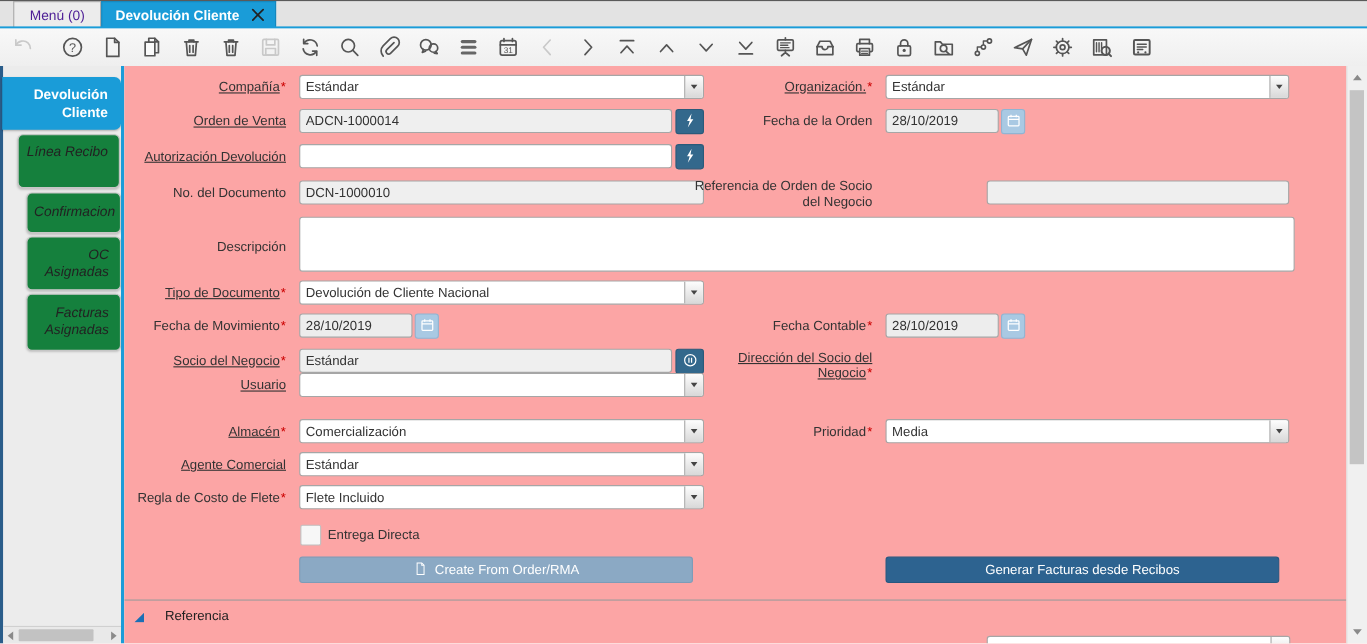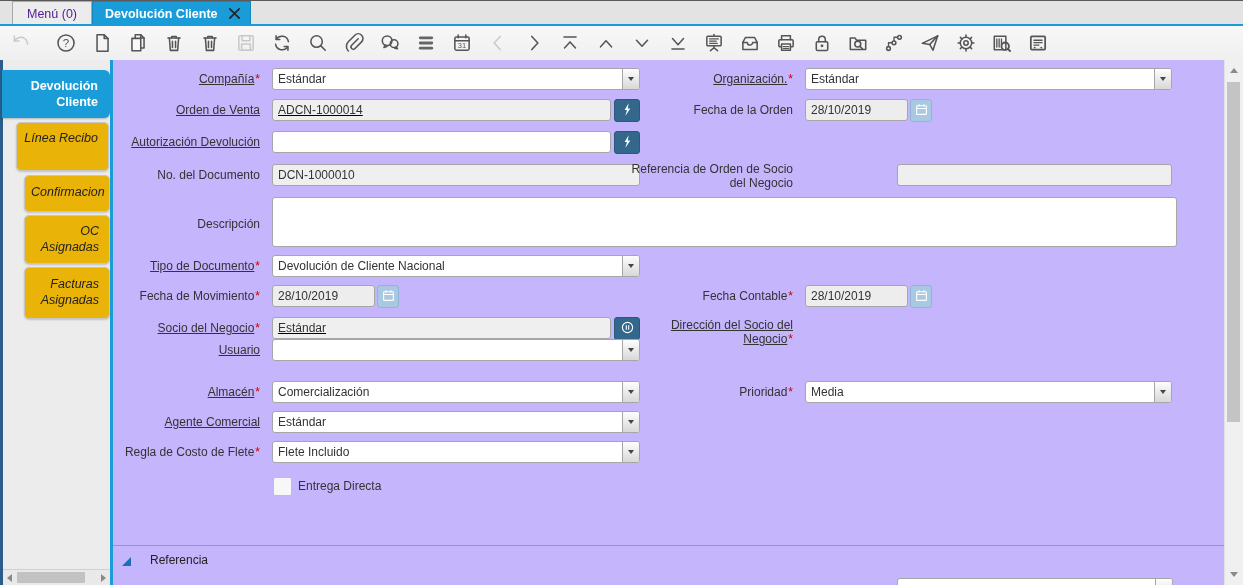--- a/index.html
+++ b/index.html
@@ -27,21 +27,21 @@
 
   
   .main{position:absolute;top:60px;left:0;right:0;bottom:0;background:#fff;}
   .leftborder{position:absolute;left:0;top:0;bottom:0;width:3px;background:#2a5d8a;}
   .sidebar{position:absolute;left:3px;top:0;bottom:0;width:107px;background:#ececec;}
   .vsep{position:absolute;left:110px;top:0;bottom:0;width:3px;background:#1a9cd8;}
 
   .stab{position:absolute;box-sizing:border-box;font-size:12.5px;line-height:1.3;cursor:default;}
   .stab-active{left:-1px;top:10px;width:108px;height:48px;background:#1a9cd8;color:#fff;font-weight:600;
                border-radius:0 6px 6px 0;text-align:right;padding:8px 12px 0 0;box-shadow:0 1px 2px rgba(0,0,0,.25);}
-  .stab-plain{background:#eab308;border:1px solid #c6c6c6;border-radius:5px;font-style:italic;color:#222;
+  .stab-plain{background:#15803d;border:1px solid #c6c6c6;border-radius:5px;font-style:italic;color:#222;
               text-align:right;padding-right:10px;box-shadow:0 1px 2px rgba(0,0,0,.18);}
   .stab-linea{left:13px;top:62px;width:93px;height:49px;padding-top:7px;}
   .stab-confirm{left:21px;top:115px;width:86px;height:37px;padding:8px 0 0 6px;text-align:left;
                 white-space:nowrap;overflow:hidden;}
   .stab-oc{left:21px;top:155px;width:86px;height:49px;padding-top:7px;}
   .stab-fact{left:21px;top:207px;width:86px;height:52px;padding-top:8px;}
 
   .hscroll{position:absolute;left:0;bottom:0;width:107px;height:15px;background:#e9e9e9;
            border-top:1px solid #d0d0d0;}
   .hthumb{position:absolute;left:14px;top:2px;width:68px;height:11px;background:#c2c2c2;border-radius:1px;}
@@ -49,21 +49,21 @@
   .harrow-l{left:4px;border-right:5px solid #8a8a8a;}
   .harrow-r{right:4px;border-left:5px solid #8a8a8a;}
 
   .vscroll{position:absolute;right:0;top:0;bottom:0;width:18px;background:#f0f0f0;border-left:1px solid #e2e2e2;}
   .vthumb{position:absolute;top:22px;left:2px;width:13px;height:340px;background:#c4c4c4;}
   .varrow{position:absolute;left:5px;width:0;height:0;border-left:4px solid transparent;border-right:4px solid transparent;}
   .varrow-u{top:8px;border-bottom:5px solid #8a8a8a;}
   .varrow-d{bottom:8px;border-top:5px solid #8a8a8a;}
 
   
-  .formpanel{position:absolute;left:113px;top:0;right:18px;bottom:0;background:#c4b5fd;overflow:hidden;}
+  .formpanel{position:absolute;left:113px;top:0;right:18px;bottom:0;background:#fca5a5;overflow:hidden;}
   .row{position:absolute;left:0;right:0;height:26px;}
   .lbl{position:absolute;font-size:12px;color:#333;line-height:1.2;padding-top:4px;cursor:default;}
   .lbl .t{color:#333;}
   .lbl.u .t{text-decoration:underline;}
   .ast{color:#cc0000;margin-left:1px;}
   .c1l{left:0;width:147px;text-align:right;}
   .c2l{left:518px;width:162px;text-align:right;}
   .fld{position:absolute;box-sizing:border-box;}
   .c1f{left:159px;width:368px;}
   .c2f{left:692px;width:367px;}
@@ -72,21 +72,21 @@
          box-sizing:border-box;overflow:hidden;}
   .combo .cval{flex:1;font-size:12px;color:#333;padding:3px 5px;white-space:nowrap;overflow:hidden;}
   .cbtn{width:16px;border-left:1px solid #a6a6a6;background:linear-gradient(#fdfdfd,#d8d8d8);
         display:flex;align-items:center;justify-content:center;flex:none;}
   .dar{width:0;height:0;border-left:3.5px solid transparent;border-right:3.5px solid transparent;
        border-top:4.5px solid #444;}
 
   .txt{border:1px solid #a6a6a6;border-radius:3px;background:#fff;font-size:12px;color:#333;
        padding:3px 5px;box-sizing:border-box;height:22px;font-family:inherit;outline:none;width:100%;}
   .txt.ro{background:#efefef;}
-  .lookup{display:flex;gap:3px;text-decoration:underline;}
+  .lookup{display:flex;gap:3px;}
   .lookup .txt{flex:1;}
   .bluebtn{width:26px;height:23px;background:#33688c;border:1px solid #2a5a7a;border-radius:3px;
            display:flex;align-items:center;justify-content:center;flex:none;padding:0;cursor:pointer;}
   .bluebtn svg{width:17px;height:17px;}
   .datew{display:flex;gap:2px;}
   .datetxt{width:103px;background:#ededed;}
   .calbtn{width:22px;height:23px;background:#a9c9e3;border:1px solid #90b4d2;border-radius:3px;
           display:flex;align-items:center;justify-content:center;flex:none;padding:0;cursor:pointer;}
   .calbtn svg{width:15px;height:15px;}
 
@@ -514,20 +514,32 @@
       <div class="row" style="top:381px">
         <label class="lbl c1l"><span class="t">Regla de Costo de Flete</span><span class="ast">*</span></label>
         <div class="fld c1f combo">
           <span class="cval">Flete Incluido</span>
           <span class="cbtn">
               <i class="dar"></i>
             </span>
         </div>
       </div>
 
+      <div class="row" style="top:446px;height:26px">
+        <button class="bigbtn createbtn">
+          <span><svg viewBox="0 0 20 20" fill="none" stroke="#fff" stroke-width="1.3">
+                <path d="M6 2.5h6l3 3v12H6z"></path>
+                <path d="M12 2.5v3h3"></path>
+              </svg></span>
+          <span>Create From Order/RMA</span>
+        </button>
+        <button class="bigbtn genbtn">
+          <span>Generar Facturas desde Recibos</span>
+        </button>
+      </div>
 
       <div class="divider"></div>
       <div class="sechead">
         <span class="sectri"></span>
         <span class="sectxt">Referencia</span>
       </div>
 
       <div class="partial combo">
         <span class="cval"></span>
         <span class="cbtn"></span>

